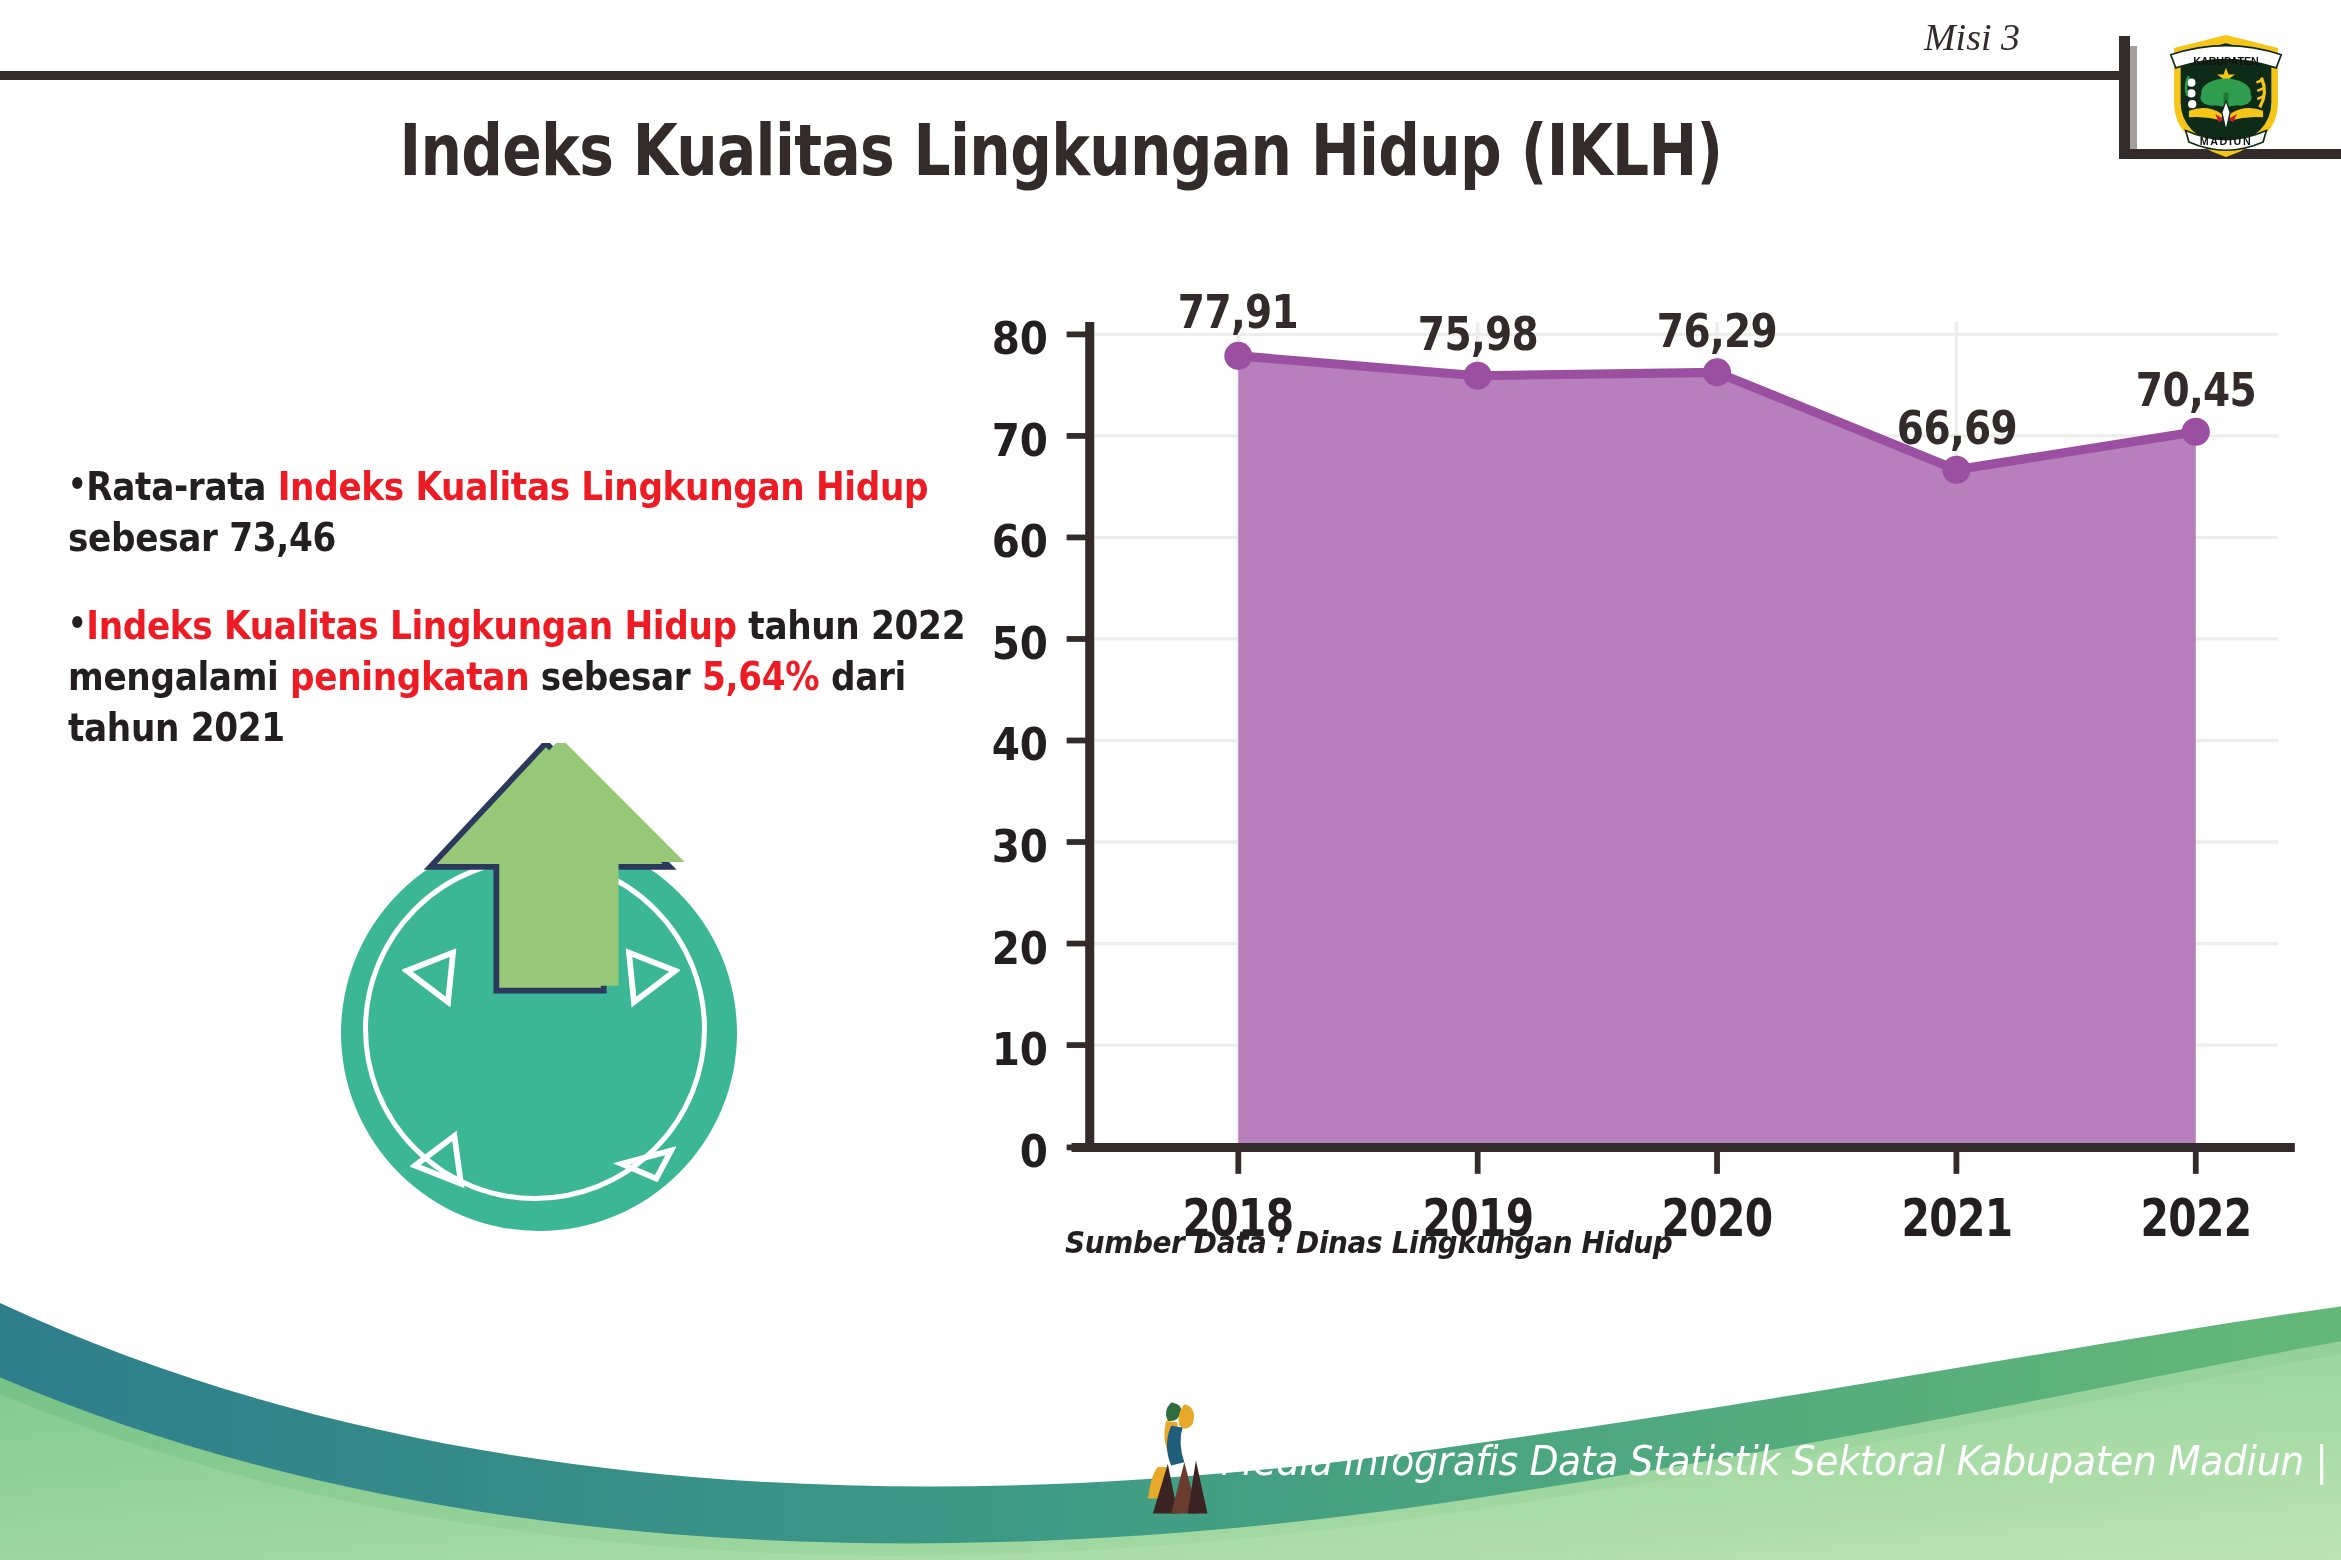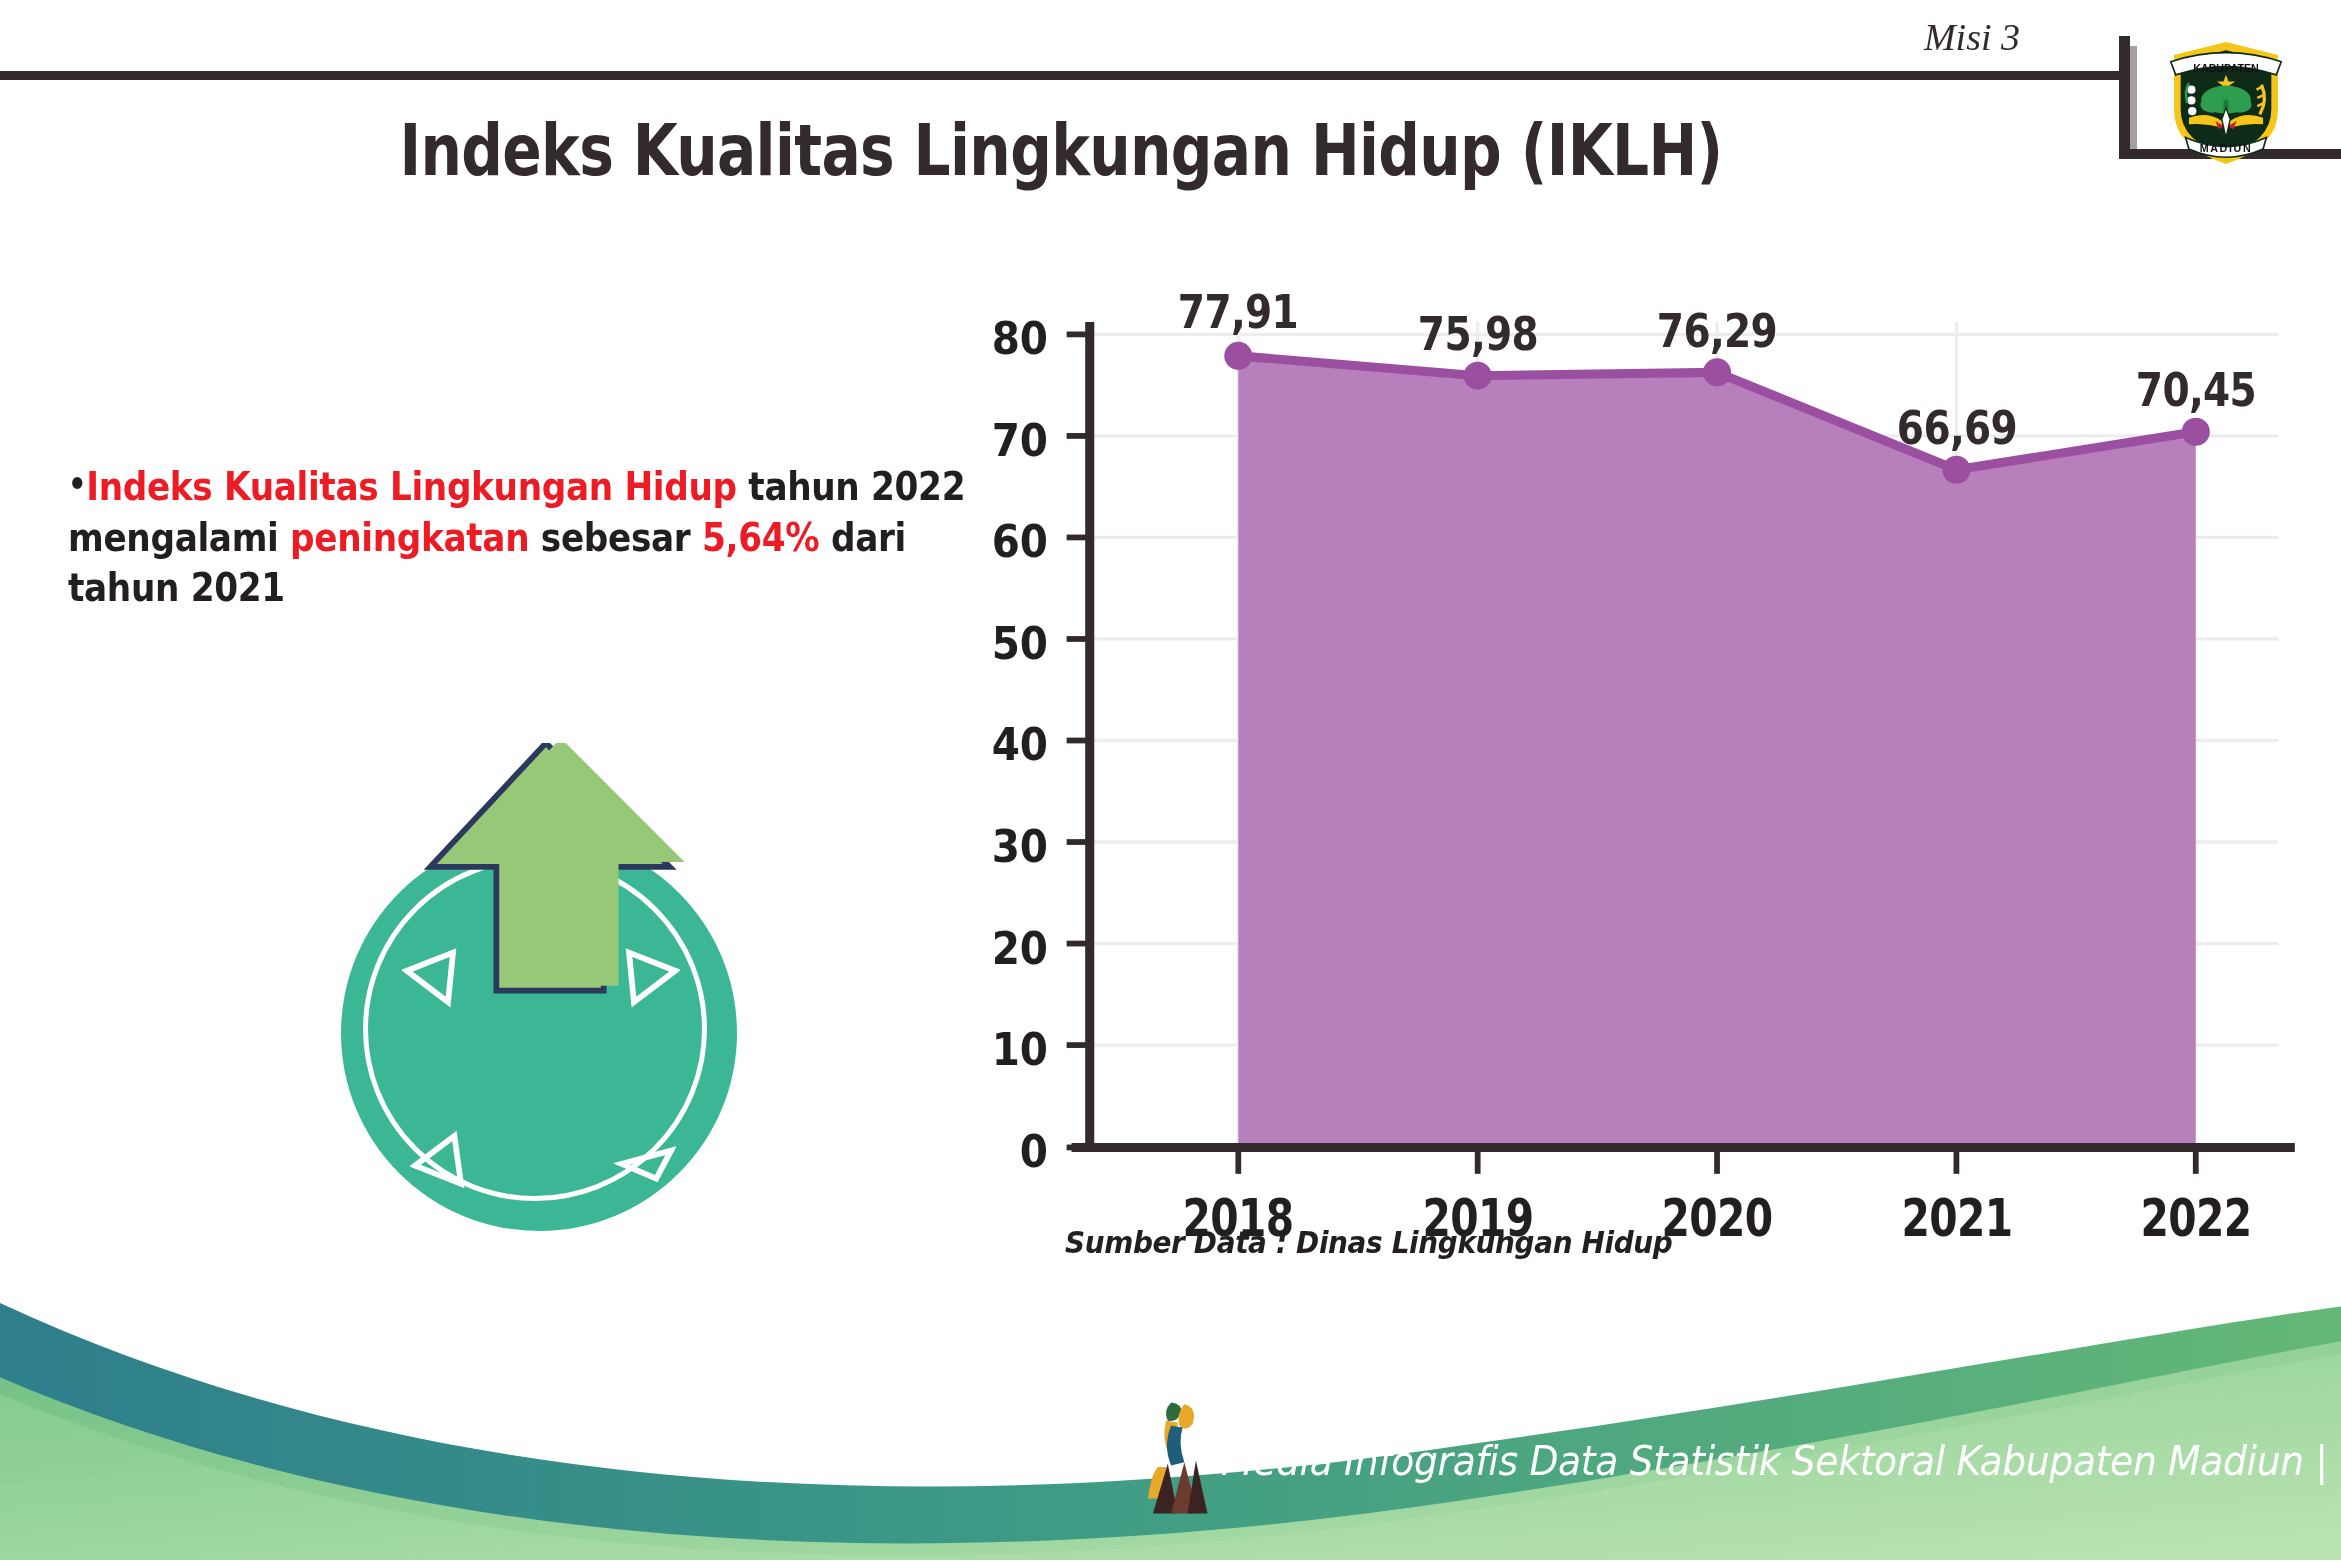--- a/index.html
+++ b/index.html
@@ -27,21 +27,21 @@
   #logo-bracket-h{
     position:absolute;left:2119px;top:149px;width:231px;height:10px;
     background:#332B2B;
   }
   #logo-bracket-shadow{
     position:absolute;left:2130px;top:46px;width:7.4px;height:112px;
     background:#5a4f4c;opacity:.55;
   }
 
   #kab-logo{
-    position:absolute;left:2164px;top:32px;width:124px;height:136px;
+    position:absolute;left:2164px;top:25px;width:124px;height:136px;
   }
 
   
   #page-title{
     position:absolute;left:0;top:109px;width:2122px;text-align:center;
     font-family:"DejaVu Sans",sans-serif;
     font-weight:bold;font-size:71px;letter-spacing:-0.8px;
     color:#332B2B;white-space:nowrap;
     transform:scaleX(.82);transform-origin:center top;
   }
@@ -164,20 +164,28 @@
 
     <path d="M26 128 Q75 150 124 128 L120 142 Q75 162 30 142 Z" fill="#FFFFFF" stroke="#0E2B17" stroke-width="2"></path>
     <text x="75" y="146" font-family="Liberation Sans, sans-serif" font-size="13" font-weight="bold" fill="#111" text-anchor="middle" letter-spacing="2">MADIUN</text>
   </svg>
 </div>
 
 <div id="page-title">Indeks Kualitas Lingkungan Hidup (IKLH)</div>
 
 <div id="left-col">
 
+  <div class="bullet-block">
+    <div class="bullet-line">
+      <span class="dot">•</span><span>Rata-rata </span><span class="hl">Indeks Kualitas Lingkungan Hidup</span>
+    </div>
+    <div class="bullet-line">
+      <span>sebesar 73,46</span>
+    </div>
+  </div>
 
   <div class="bullet-block">
     <div class="bullet-line">
       <span class="dot">•</span><span class="hl">Indeks Kualitas Lingkungan Hidup</span><span> tahun 2022</span>
     </div>
     <div class="bullet-line">
       <span>mengalami </span><span class="hl">peningkatan</span><span> sebesar </span><span class="hl">5,64%</span><span> dari</span>
     </div>
     <div class="bullet-line">
       <span>tahun 2021</span>

